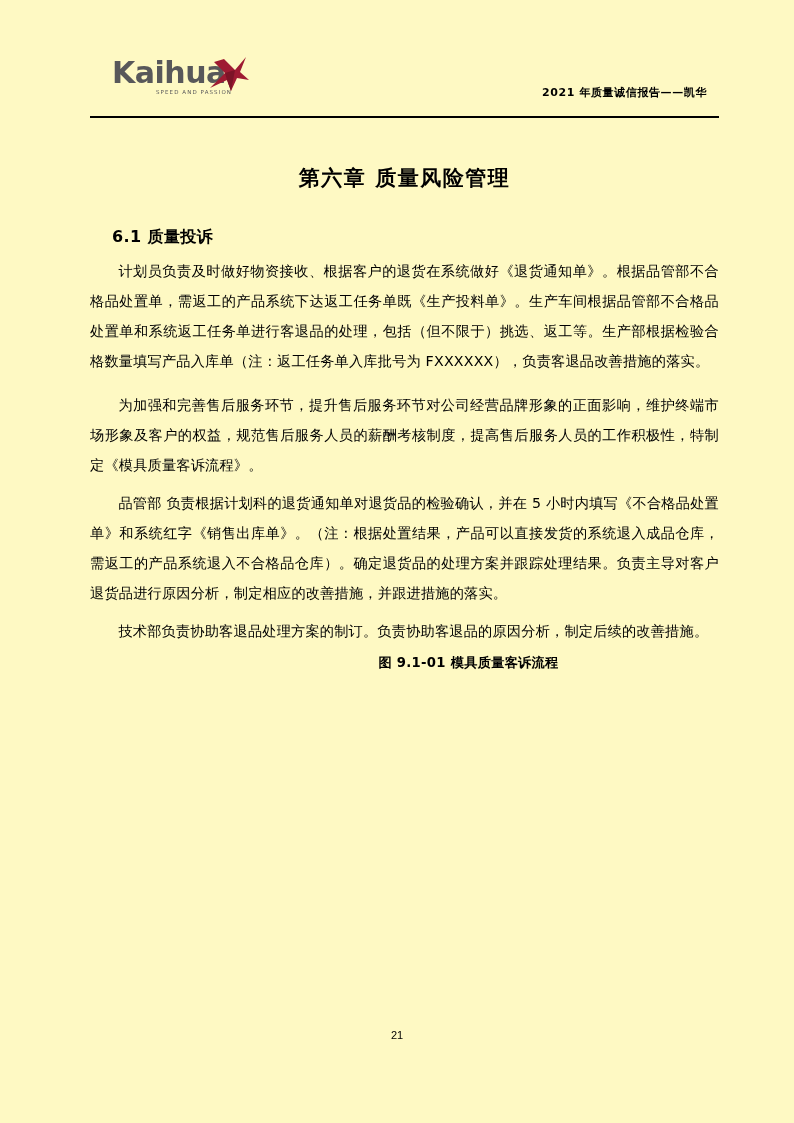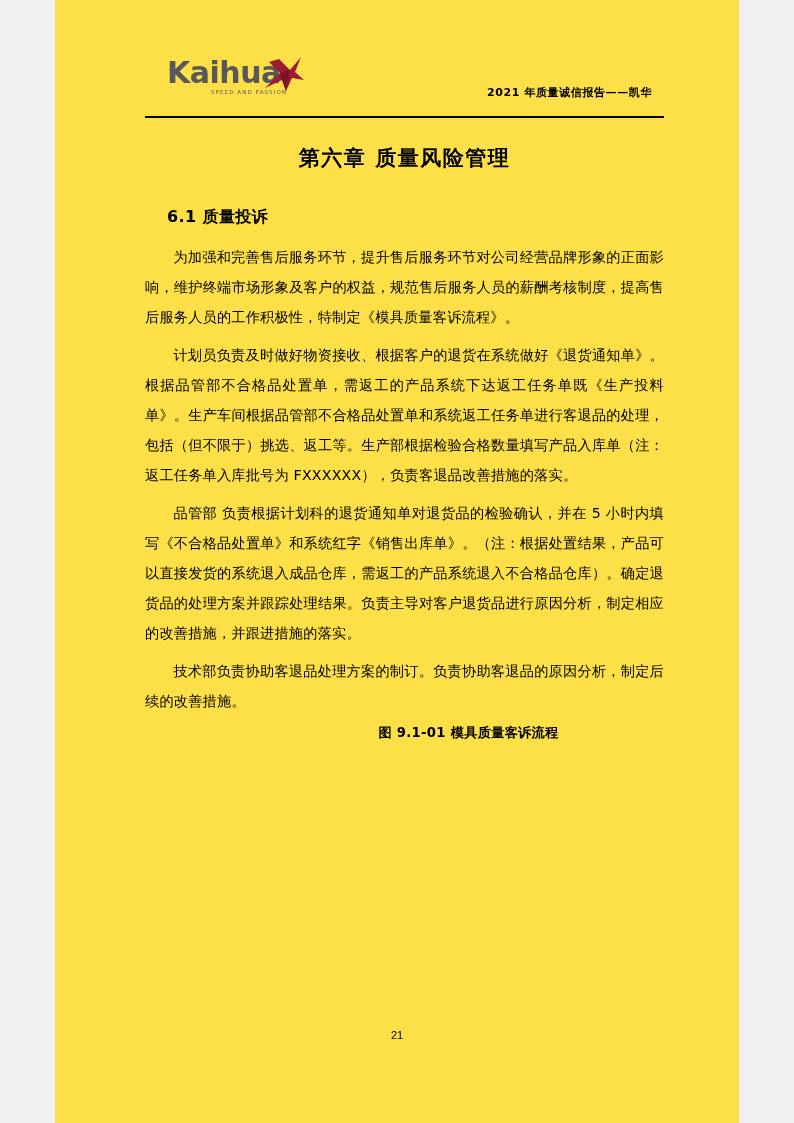--- a/index.html
+++ b/index.html
@@ -2,24 +2,24 @@
 <html><head>
 <meta charset="utf-8">
 <style>
   html, body {
     margin: 0;
     padding: 0;
     background: #f0f0f0;
   }
   .page {
     position: relative;
-    width: 684px;
+    width: 794px;
     height: 1123px;
     margin: 0 auto;
-    background: #fde047;
+    background: #fef9c3;
     box-sizing: border-box;
     font-family: "Liberation Serif", "DejaVu Serif", serif;
     color: #000000;
     overflow: hidden;
   }
 
   
   .header {
     position: absolute;
     left: 90px;
@@ -88,21 +88,21 @@
     left: 90px;
     right: 75px;
     top: 140px;
   }
   .chapter-title {
     text-align: center;
     font-family: "DejaVu Sans", "Liberation Sans", sans-serif;
     font-weight: bold;
     font-size: 21px;
     letter-spacing: 1.5px;
-    margin: 4px 0 0 0;
+    margin: 24px 0 0 0;
     line-height: 1.4;
   }
   .section-head {
     font-family: "DejaVu Sans", "Liberation Sans", sans-serif;
     font-weight: bold;
     font-size: 16px;
     margin: 34px 0 0 22px;
     letter-spacing: 0.4px;
   }
   p.para {
@@ -160,22 +160,22 @@
   </div>
 
   <div class="header-rule"></div>
 
   <div class="content">
 
     <h1 class="chapter-title">第六章 质量风险管理</h1>
 
     <h2 class="section-head">6.1 质量投诉</h2>
 
+    <p class="para">计划员负责及时做好物资接收、根据客户的退货在系统做好《退货通知单》。根据品管部不合格品处置单，需返工的产品系统下达返工任务单既《生产投料单》。生产车间根据品管部不合格品处置单和系统返工任务单进行客退品的处理，包括（但不限于）挑选、返工等。生产部根据检验合格数量填写产品入库单（注：返工任务单入库批号为 FXXXXXX），负责客退品改善措施的落实。</p>
     <p class="para first">为加强和完善售后服务环节，提升售后服务环节对公司经营品牌形象的正面影响，维护终端市场形象及客户的权益，规范售后服务人员的薪酬考核制度，提高售后服务人员的工作积极性，特制定《模具质量客诉流程》。</p>
-    <p class="para">计划员负责及时做好物资接收、根据客户的退货在系统做好《退货通知单》。根据品管部不合格品处置单，需返工的产品系统下达返工任务单既《生产投料单》。生产车间根据品管部不合格品处置单和系统返工任务单进行客退品的处理，包括（但不限于）挑选、返工等。生产部根据检验合格数量填写产品入库单（注：返工任务单入库批号为 FXXXXXX），负责客退品改善措施的落实。</p>
     <p class="para">品管部 负责根据计划科的退货通知单对退货品的检验确认，并在 5 小时内填写《不合格品处置单》和系统红字《销售出库单》。（注：根据处置结果，产品可以直接发货的系统退入成品仓库，需返工的产品系统退入不合格品仓库）。确定退货品的处理方案并跟踪处理结果。负责主导对客户退货品进行原因分析，制定相应的改善措施，并跟进措施的落实。</p>
     <p class="para">技术部负责协助客退品处理方案的制订。负责协助客退品的原因分析，制定后续的改善措施。</p>
 
     <div class="fig-caption">图 9.1-01 模具质量客诉流程</div>
 
   </div>
 
   <div class="page-number">21</div>
 
 </div>

